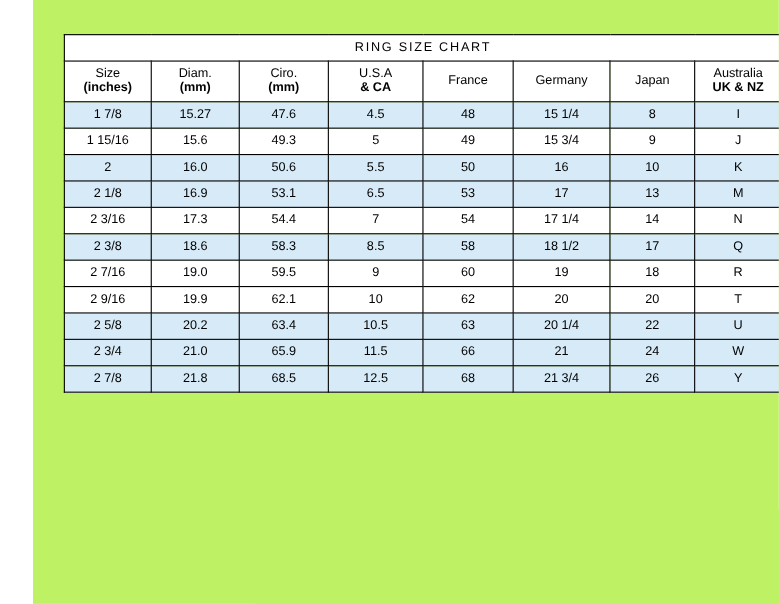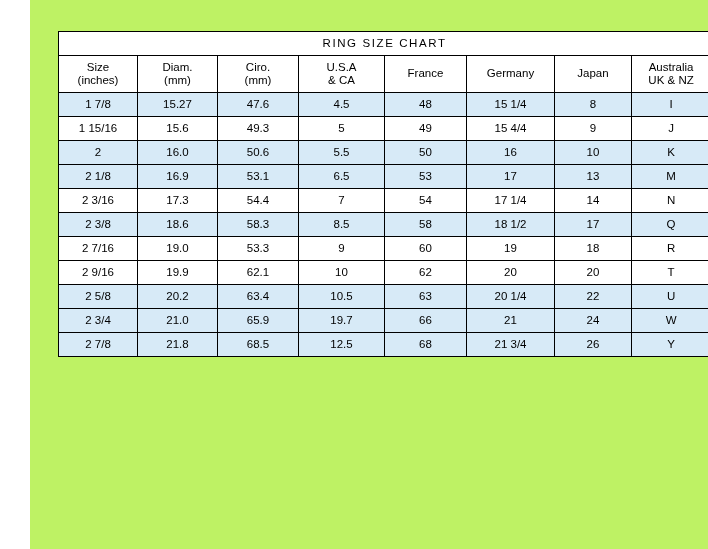--- a/index.html
+++ b/index.html
@@ -51,21 +51,21 @@
     font-weight: bold;
     letter-spacing: 1.6px;
     background: #ffffff;
   }
   thead tr.head-row th {
     height: 36px;
     font-size: 11.5px;
     background: #ffffff;
   }
   thead tr.head-row th span.l1 { display: block; }
-  thead tr.head-row th span.l2 { display: block; }
+  thead tr.head-row th span.l2 { display: block; font-weight: bold; }
   tbody tr.alt td {
     background: #d7eaf7;
   }
   tbody tr.plain td {
     background: #ffffff;
   }
   
   col.c0 { width: 79px; }
   col.c1 { width: 80px; }
   col.c2 { width: 81px; }
@@ -140,21 +140,21 @@
             <td>15 1/4</td>
             <td>8</td>
             <td>I</td>
           </tr>
           <tr class="plain">
             <td>1 15/16</td>
             <td>15.6</td>
             <td>49.3</td>
             <td>5</td>
             <td>49</td>
-            <td>15 4/4</td>
+            <td>15 3/4</td>
             <td>9</td>
             <td>J</td>
           </tr>
           <tr class="alt">
             <td>2</td>
             <td>16.0</td>
             <td>50.6</td>
             <td>5.5</td>
             <td>50</td>
             <td>16</td>
@@ -187,21 +187,21 @@
             <td>58.3</td>
             <td>8.5</td>
             <td>58</td>
             <td>18 1/2</td>
             <td>17</td>
             <td>Q</td>
           </tr>
           <tr class="plain">
             <td>2 7/16</td>
             <td>19.0</td>
-            <td>53.3</td>
+            <td>59.5</td>
             <td>9</td>
             <td>60</td>
             <td>19</td>
             <td>18</td>
             <td>R</td>
           </tr>
           <tr class="plain">
             <td>2 9/16</td>
             <td>19.9</td>
             <td>62.1</td>
@@ -218,21 +218,21 @@
             <td>10.5</td>
             <td>63</td>
             <td>20 1/4</td>
             <td>22</td>
             <td>U</td>
           </tr>
           <tr class="alt">
             <td>2 3/4</td>
             <td>21.0</td>
             <td>65.9</td>
-            <td>19.7</td>
+            <td>11.5</td>
             <td>66</td>
             <td>21</td>
             <td>24</td>
             <td>W</td>
           </tr>
           <tr class="alt">
             <td>2 7/8</td>
             <td>21.8</td>
             <td>68.5</td>
             <td>12.5</td>

